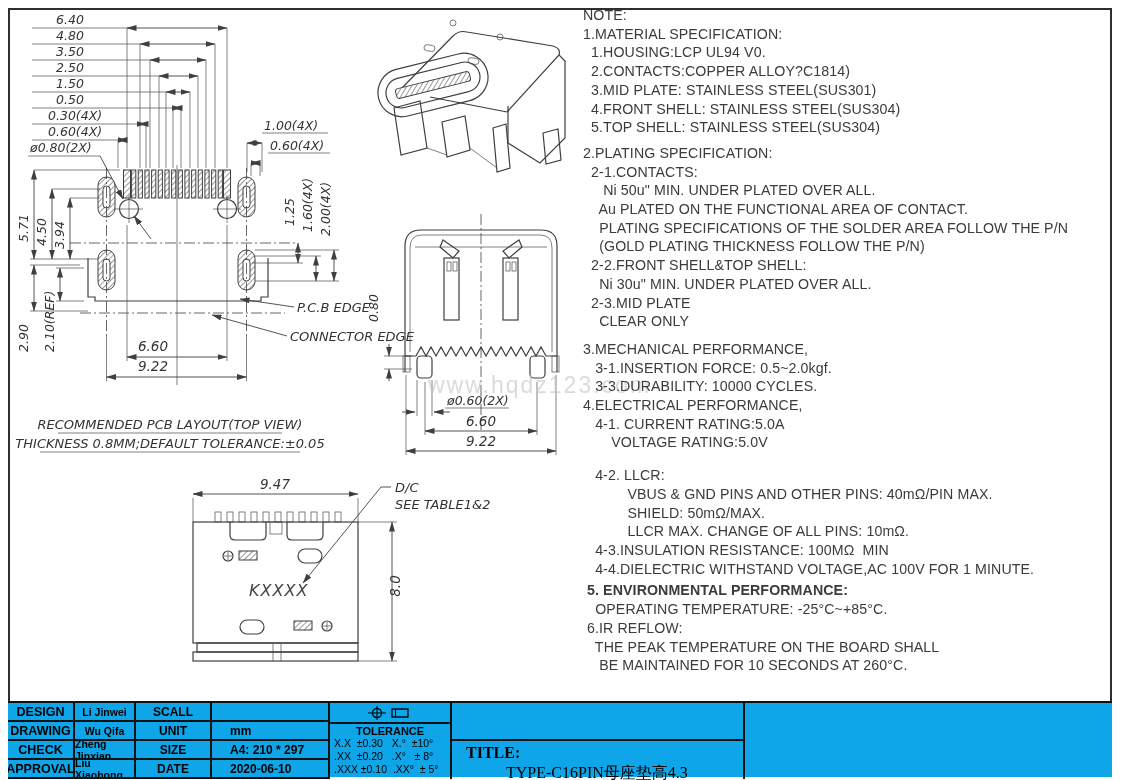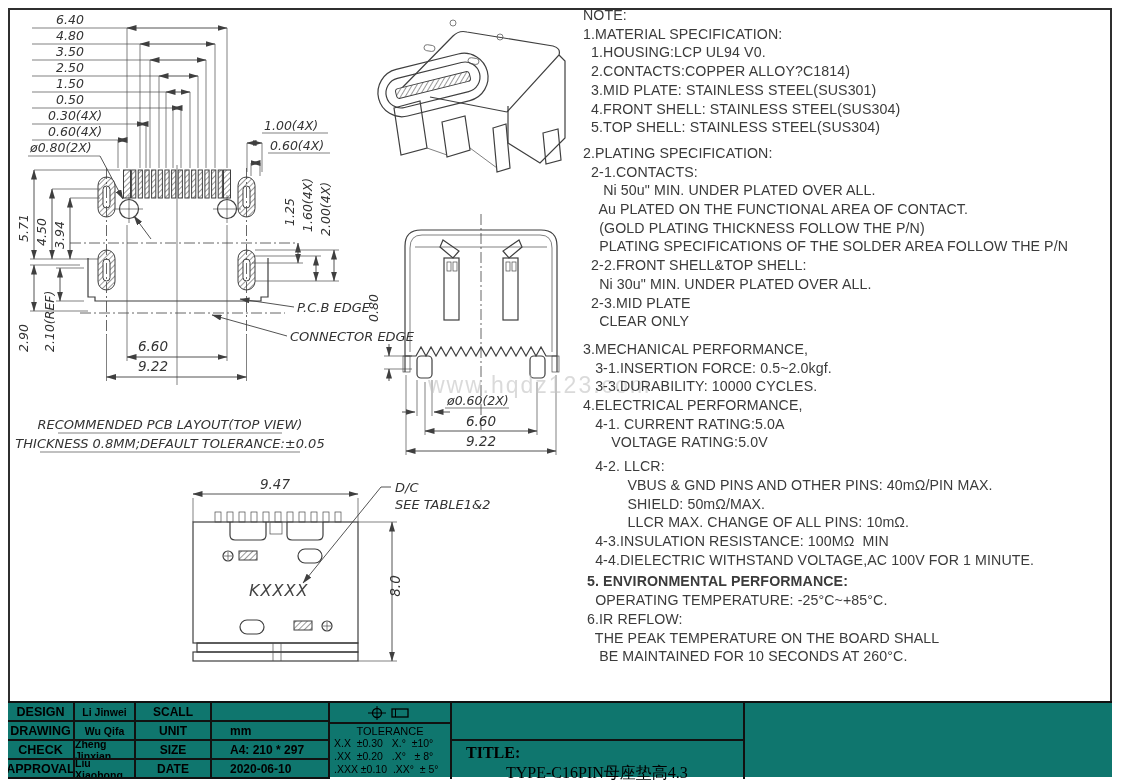--- a/index.html
+++ b/index.html
@@ -15,37 +15,37 @@
   .cl{stroke:#3f3f3f;stroke-width:0.8;fill:none;stroke-dasharray:11 3 2 3;}
   .hat{fill:url(#hx);stroke:#3f3f3f;stroke-width:1;}
   .wht{fill:#fff;stroke:#3f3f3f;stroke-width:1;}
   text.dim{font:italic 12.5px "DejaVu Sans",sans-serif;fill:#333;}
   text.dimbig{font:italic 13.5px "DejaVu Sans",sans-serif;fill:#333;}
   text.cap{font:italic 13px "DejaVu Sans",sans-serif;fill:#333;}
   text.mark{font:italic 16px "DejaVu Sans",sans-serif;fill:#444;letter-spacing:1px;}
   
   .notes{position:absolute;left:583px;top:6px;width:532px;}
   .note-line{white-space:pre;font-size:14.2px;line-height:18.7px;color:#3b3b3b;letter-spacing:0.1px;}
-  .gap7{margin-top:7px;} .gap9{margin-top:9px;} .gap5{margin-top:5px;} .gap3{margin-top:3px;font-weight:bold;}
+  .gap7{margin-top:7px;} .gap9{margin-top:9px;} .gap5{margin-top:14px;} .gap3{margin-top:3px;font-weight:bold;}
   
   .watermark{position:absolute;left:428px;top:372px;font-size:23px;color:#c3c3c3;opacity:0.6;letter-spacing:2px;}
   
-  .tb{position:absolute;left:8px;top:701px;width:1104px;height:76px;border-top:2px solid #111;box-sizing:border-box;background:#0f766e;}
+  .tb{position:absolute;left:8px;top:701px;width:1104px;height:76px;border-top:2px solid #111;box-sizing:border-box;background:#0ea5e9;}
   .tb *{box-sizing:border-box;}
   .tb-grid{position:absolute;left:0;top:0;width:322px;height:76px;display:grid;
            grid-template-columns:67px 61px 76px 118px;grid-template-rows:19px 19px 19px 19px;}
   .tb-cell{border-right:2px solid #111;border-bottom:2px solid #111;display:flex;align-items:center;justify-content:center;
            font-weight:bold;color:#000;overflow:hidden;}
   .tb-cell.lab{font-size:12.5px;}
   .tb-cell.nam{font-size:10.5px;}
   .tb-cell.fld{font-size:12px;}
   .tb-cell.val{font-size:12px;justify-content:flex-start;padding-left:18px;}
   .tol{position:absolute;left:322px;top:0;width:122px;height:76px;border-right:2px solid #111;}
   .tol-sym{height:21px;border-bottom:2px solid #111;display:flex;align-items:center;justify-content:center;}
-  .tol-head{text-align:center;font-weight:normal;font-size:11px;color:#000;margin-top:1px;}
+  .tol-head{text-align:center;font-weight:bold;font-size:11px;color:#000;margin-top:1px;}
   .tol-line{white-space:pre;font-weight:normal;font-size:10.5px;color:#000;line-height:13px;padding-left:4px;}
   .ttl{position:absolute;left:444px;top:0;width:293px;height:76px;border-right:2px solid #111;}
   .ttl-blank{height:38px;border-bottom:2px solid #111;}
   .ttl-label{font-weight:bold;font-size:16px;color:#000;padding:3px 0 0 14px;font-family:Liberation Serif, serif;}
   .ttl-value{font-family:"Liberation Serif",serif;font-size:16px;color:#000;padding:1px 0 0 38px;margin-left:16px;}
   .company{position:absolute;left:737px;top:0;width:367px;height:76px;display:flex;align-items:center;justify-content:center;
            font-family:"Liberation Serif",serif;font-size:30px;color:#000;letter-spacing:1px;white-space:nowrap;}
 </style>
 </head>
 <body>
@@ -383,22 +383,22 @@
     <div class="note-line">1.MATERIAL SPECIFICATION:</div>
     <div class="note-line">  1.HOUSING:LCP UL94 V0.</div>
     <div class="note-line">  2.CONTACTS:COPPER ALLOY?C1814)</div>
     <div class="note-line">  3.MID PLATE: STAINLESS STEEL(SUS301)</div>
     <div class="note-line">  4.FRONT SHELL: STAINLESS STEEL(SUS304)</div>
     <div class="note-line">  5.TOP SHELL: STAINLESS STEEL(SUS304)</div>
     <div class="note-line gap7">2.PLATING SPECIFICATION:</div>
     <div class="note-line">  2-1.CONTACTS:</div>
     <div class="note-line">     Ni 50u" MIN. UNDER PLATED OVER ALL.</div>
     <div class="note-line">    Au PLATED ON THE FUNCTIONAL AREA OF CONTACT.</div>
+    <div class="note-line">    PLATING SPECIFICATIONS OF THE SOLDER AREA FOLLOW THE P/N</div>
     <div class="note-line">    (GOLD PLATING THICKNESS FOLLOW THE P/N)</div>
-    <div class="note-line">    PLATING SPECIFICATIONS OF THE SOLDER AREA FOLLOW THE P/N</div>
     <div class="note-line">  2-2.FRONT SHELL&amp;TOP SHELL:</div>
     <div class="note-line">    Ni 30u" MIN. UNDER PLATED OVER ALL.</div>
     <div class="note-line">  2-3.MID PLATE</div>
     <div class="note-line">    CLEAR ONLY</div>
     <div class="note-line gap9">3.MECHANICAL PERFORMANCE,</div>
     <div class="note-line">   3-1.INSERTION FORCE: 0.5~2.0kgf.</div>
     <div class="note-line">   3-3.DURABILITY: 10000 CYCLES.</div>
     <div class="note-line">4.ELECTRICAL PERFORMANCE,</div>
     <div class="note-line">   4-1. CURRENT RATING:5.0A</div>
     <div class="note-line">       VOLTAGE RATING:5.0V</div>

